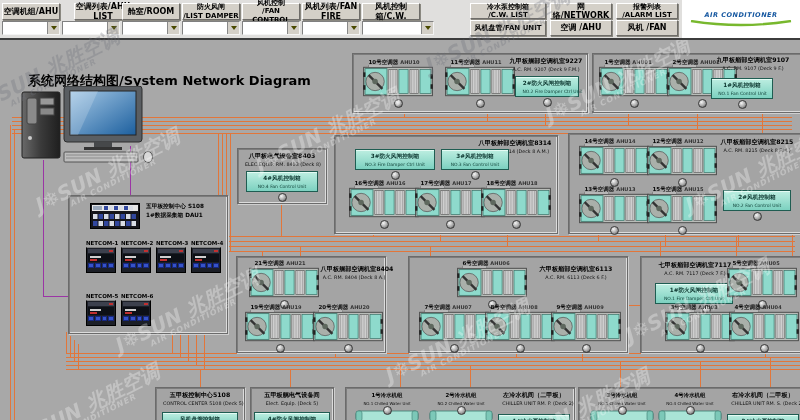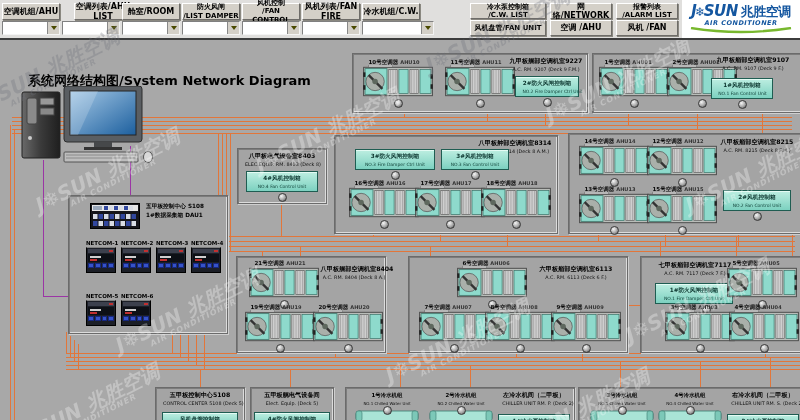--- a/index.html
+++ b/index.html
@@ -86,21 +86,21 @@
 
   <div class="toolbar">
     <div class="tbtn" style="left:2px;top:3px;width:56px;height:15px">空调机组/AHU</div>
     <div class="tbtn" style="left:74px;top:3px;width:56px;height:15px">空调列表/AHU LIST</div>
     <div class="tbtn" style="left:122px;top:3px;width:56px;height:15px">舱室/ROOM</div>
     <div class="tbtn" style="left:182px;top:3px;width:56px;height:15px;font-size:7px">防火风闸
 /LIST DAMPER</div>
     <div class="tbtn" style="left:242px;top:3px;width:56px;height:15px;font-size:7px">风机控制
 /FAN CONTROL</div>
     <div class="tbtn" style="left:302px;top:3px;width:56px;height:15px">风机列表/FAN FIRE</div>
-    <div class="tbtn" style="left:362px;top:3px;width:56px;height:15px">冷水机组/C.W.</div>
+    <div class="tbtn" style="left:362px;top:3px;width:56px;height:15px">风机控制箱/C.W.</div>
 
     <div class="combo" style="left:2px;top:21px;width:56px">
         <span class="arr">
           <b></b>
         </span>
       </div>
     <div class="combo" style="left:62px;top:21px;width:56px">
         <span class="arr">
           <b></b>
         </span>
@@ -134,24 +134,20 @@
     <div class="tbtn" style="left:470px;top:3px;width:74px;height:14px;font-size:7px">冷水泵控制箱
 /C.W. LIST</div>
     <div class="tbtn" style="left:470px;top:20px;width:74px;height:14px;font-size:7px">风机盘管/FAN UNIT</div>
     <div class="tbtn" style="left:550px;top:3px;width:60px;height:14px">网络/NETWORK</div>
     <div class="tbtn" style="left:550px;top:20px;width:60px;height:14px">空调 /AHU</div>
     <div class="tbtn" style="left:616px;top:3px;width:60px;height:14px;font-size:7px">报警列表
 /ALARM LIST</div>
     <div class="tbtn" style="left:616px;top:20px;width:60px;height:14px">风机 /FAN</div>
 
     <div class="logo">
-      <div class="logorow">
-        <span class="jt"><span>J</span><span class="sn">❄</span><span>SUN</span></span>
-        <span class="cn">兆胜空调</span>
-      </div>
       <div class="logoen">AIR CONDITIONER</div>
       <svg class="swoosh" width="104" height="7">
           <path d="M2 1 Q 52 9 102 1" stroke="#78b82e" stroke-width="2.4" fill="none"></path>
         </svg>
     </div>
   </div>
 
   <div class="stage">
     <div class="title">系统网络结构图/System Network Diagram</div>
 

